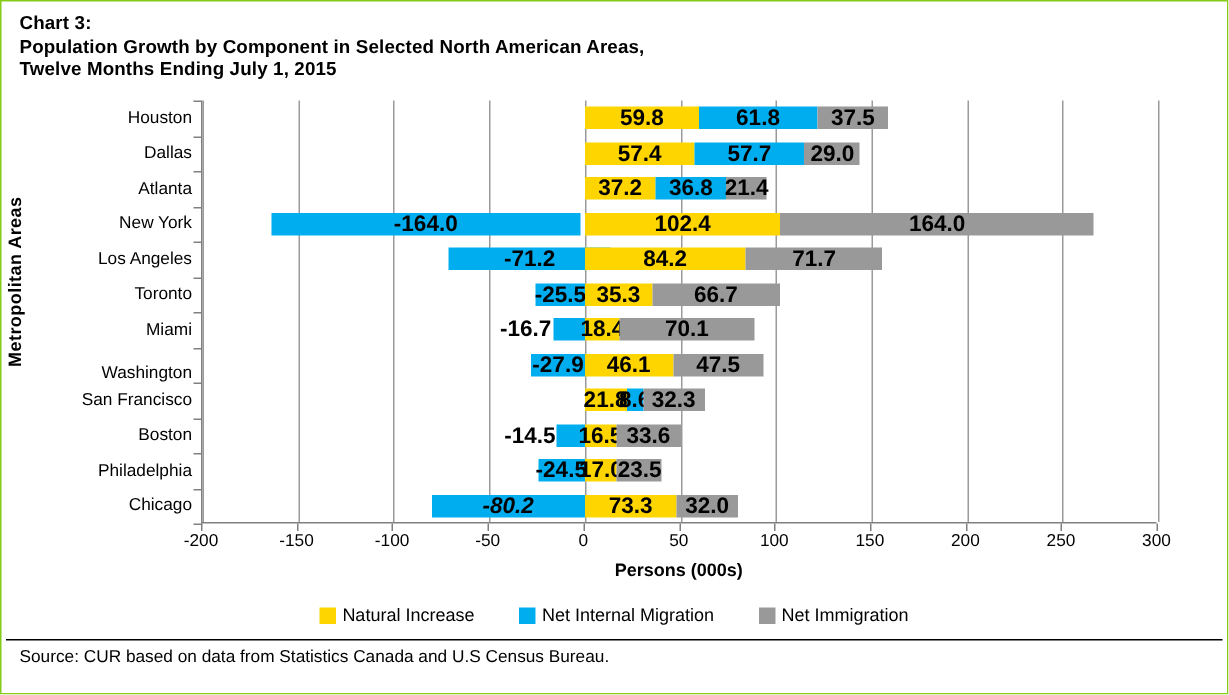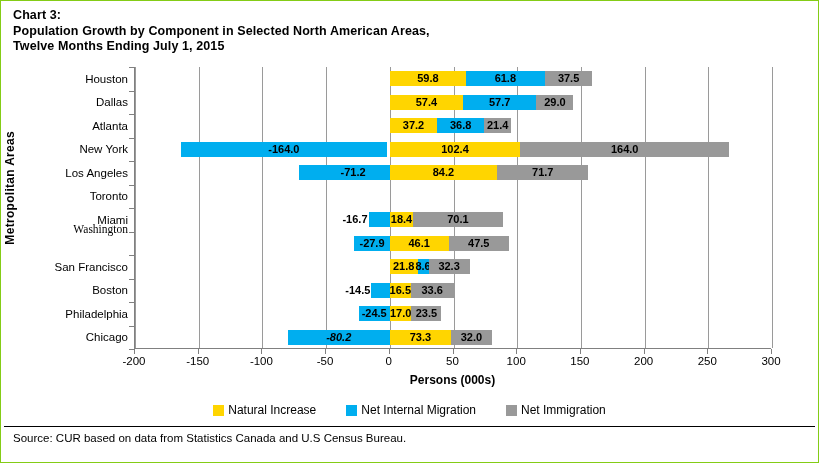--- a/index.html
+++ b/index.html
@@ -21,21 +21,21 @@
     border-left:1px solid #808080;border-bottom:1px solid #808080;
     box-sizing:border-box;background:#fff;
   }
   .gridline{position:absolute;top:0;bottom:0;width:1px;background:#9a9a9a;}
   .gridline.zero{background:#9a9a9a;}
   .rowband{position:absolute;left:0;right:0;}
   .bar{position:absolute;height:15px;top:4px;box-sizing:border-box;}
   .bar .lbl{
     position:absolute;left:0;right:0;top:0;bottom:0;
     display:flex;align-items:center;justify-content:center;
-    font-size:11px;font-weight:bold;color:#000;line-height:1;
+    font-size:15px;font-weight:bold;color:#000;line-height:1;
     white-space:nowrap;
   }
   
   .ytick{
     position:absolute;right:6px;height:23px;display:flex;align-items:center;
     justify-content:flex-end;font-size:11.5px;color:#000;white-space:nowrap;
   }
   #ylabels{position:absolute;left:0px;top:66px;width:133px;height:282px;}
   .ytickmark{position:absolute;left:128px;width:5px;height:1px;background:#808080;}
   
@@ -91,21 +91,21 @@
       <div class="ytick" style="top: 47px; height: 23.5px;">Atlanta</div>
       <div class="ytickmark" style="top: 47px;"></div>
       <div class="ytick" style="top: 70.5px; height: 23.5px;">New York</div>
       <div class="ytickmark" style="top: 70.5px;"></div>
       <div class="ytick" style="top: 94px; height: 23.5px;">Los Angeles</div>
       <div class="ytickmark" style="top: 94px;"></div>
       <div class="ytick" style="top: 117.5px; height: 23.5px;">Toronto</div>
       <div class="ytickmark" style="top: 117.5px;"></div>
       <div class="ytick" style="top: 141px; height: 23.5px;">Miami</div>
       <div class="ytickmark" style="top: 141px;"></div>
-      <div class="ytick" style="top: 150px; height: 23.5px; font-family: Liberation Serif, serif;">Washington</div>
+      <div class="ytick" style="top: 170px; height: 23.5px;">Washington</div>
       <div class="ytickmark" style="top: 164.5px;"></div>
       <div class="ytick" style="top: 188px; height: 23.5px;">San Francisco</div>
       <div class="ytickmark" style="top: 188px;"></div>
       <div class="ytick" style="top: 211.5px; height: 23.5px;">Boston</div>
       <div class="ytickmark" style="top: 211.5px;"></div>
       <div class="ytick" style="top: 235px; height: 23.5px;">Philadelphia</div>
       <div class="ytickmark" style="top: 235px;"></div>
       <div class="ytick" style="top: 258.5px; height: 23.5px;">Chicago</div>
       <div class="ytickmark" style="top: 258.5px;"></div>
       <div class="ytickmark" style="top: 282px;"></div>
@@ -169,20 +169,31 @@
       </div>
       <div class="rowband" style="top: 94px; height: 23.5px;">
         <div class="bar" style="left: 164.091px; width: 108px; background: rgb(0, 174, 239);">
           <span class="lbl">-71.2</span>
         </div>
         <div class="bar" style="left: 254.8px; width: 107.271px; background: rgb(255, 213, 0);">
           <span class="lbl">84.2</span>
         </div>
         <div class="bar" style="left: 362.071px; width: 91.3458px; background: rgb(153, 153, 153);">
           <span class="lbl">71.7</span>
+        </div>
+      </div>
+      <div class="rowband" style="top: 117.5px; height: 23.5px;">
+        <div class="bar" style="left: 222.313px; width: 32.487px; background: rgb(0, 174, 239);">
+          <span class="lbl">-25.5</span>
+        </div>
+        <div class="bar" style="left: 254.8px; width: 44.9722px; background: rgb(255, 213, 0);">
+          <span class="lbl">35.3</span>
+        </div>
+        <div class="bar" style="left: 299.772px; width: 84.9758px; background: rgb(153, 153, 153);">
+          <span class="lbl">66.7</span>
         </div>
       </div>
       <div class="rowband" style="top: 141px; height: 23.5px;">
         <div class="bar" style="left: 233.524px; width: 21.2758px; background: rgb(0, 174, 239);">
           <span class="lbl" style="position: absolute; right: 100%; left: auto; width: auto; padding-right: 1px; justify-content: flex-end;">-16.7</span>
         </div>
         <div class="bar" style="left: 254.8px; width: 23.4416px; background: rgb(255, 213, 0);">
           <span class="lbl">18.4</span>
         </div>
         <div class="bar" style="left: 278.242px; width: 89.3074px; background: rgb(153, 153, 153);">

